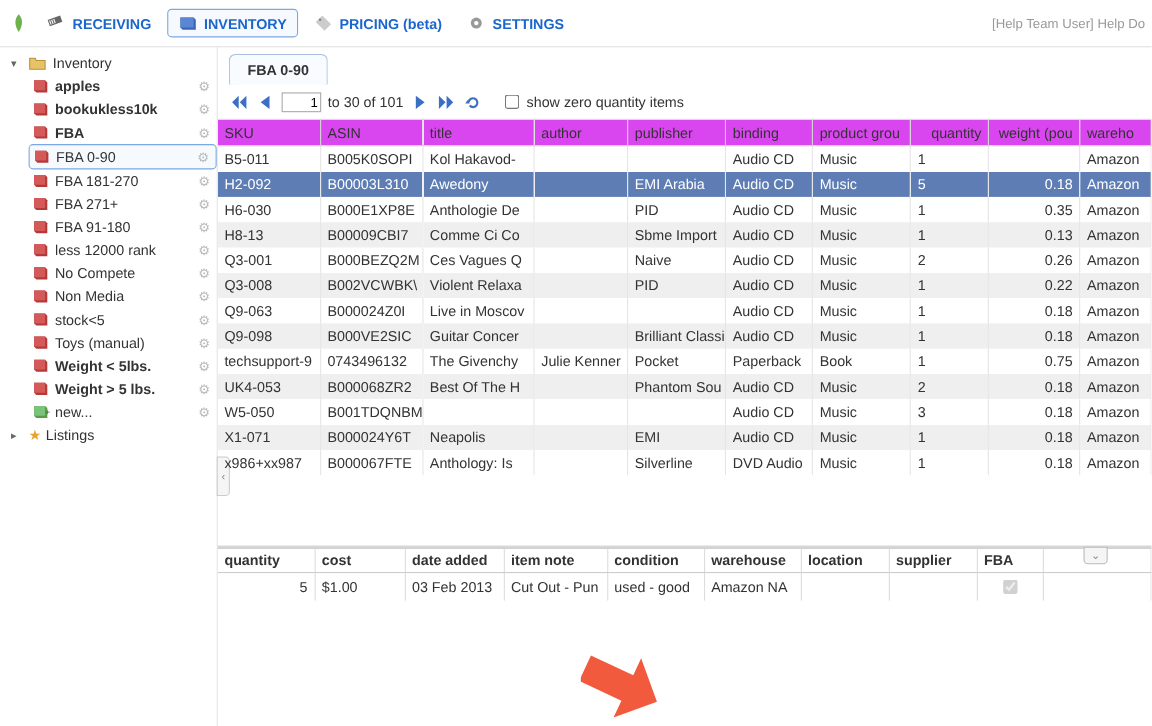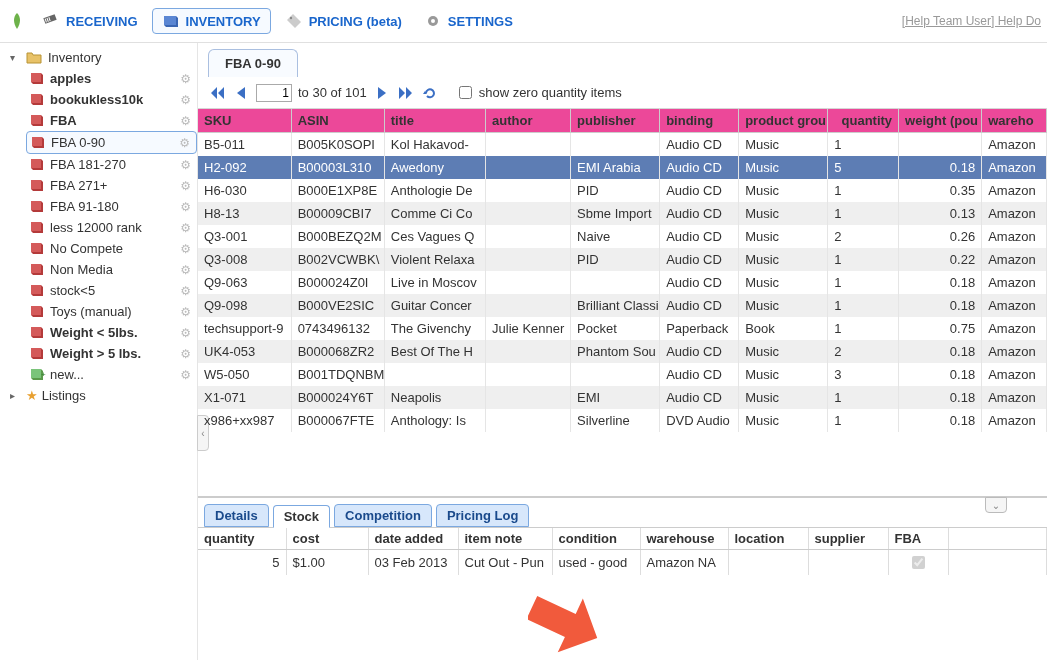--- a/index.html
+++ b/index.html
@@ -5,21 +5,21 @@
   * { box-sizing: border-box; }
   html, body { margin: 0; padding: 0; font-family: -apple-system, "Lucida Grande", Arial, sans-serif; font-size: 13px; color: #333; }
   body { width: 1047px; height: 660px; overflow: hidden; background: #fff; position: relative; }
 
   
   .topnav { display: flex; align-items: center; gap: 6px; padding: 21px 6px; border-bottom: 1px solid #e0e0e0; height: 32px; }
   .topnav > .leaf-icon { width: 22px; height: 22px; display:flex; align-items:center; justify-content:center; }
   .tab-btn { display: inline-flex; align-items: center; gap: 6px; color: #1a66cc; font-weight: bold; padding: 4px 8px; border-radius: 3px; cursor: pointer; }
   .tab-btn .icon { width: 18px; height: 18px; display:inline-flex; align-items:center; justify-content:center; }
   .tab-btn.active { background: #f6faff; border: 1px solid #7ba8e0; border-radius: 4px; padding: 3px 9px; }
-  .help-user { margin-left: auto; color: #999; font-size: 12px; white-space: nowrap; text-decoration: underline; }
+  .help-user { margin-left: auto; color: #999; font-size: 12px; white-space: nowrap; }
 
   
   .main { display: flex; height: calc(660px - 36px); }
   .sidebar { width: 198px; border-right: 1px solid #e5e5e5; padding-top: 4px; position: relative; }
   .workspace { flex: 1; display: flex; flex-direction: column; min-width: 0; position: relative; }
 
   
   .tree-root { padding-left: 6px; }
   .tree-row { display: flex; align-items: center; padding: 3px 4px 3px 4px; gap: 4px; position: relative; }
   .tree-toggle { width: 12px; color: #666; cursor: pointer; font-size: 10px; user-select:none;}
@@ -36,21 +36,21 @@
   
   .pager { display: flex; align-items: center; gap: 6px; padding: 6px 10px 6px 10px; border-bottom: 1px solid #d6d6d6; }
   .pager-btn { width: 18px; height: 16px; cursor: pointer; display:inline-flex; align-items:center; justify-content:center; }
   .pager input.page { width: 36px; text-align: right; border: 1px solid #aaa; padding: 1px 2px; font-size:12px; }
   .checkbox-wrap { display: flex; align-items: center; gap: 4px; margin-left: 10px; }
 
   
   .table-wrap { overflow: hidden; border-bottom: 1px solid #ccc; height: 388px; position:relative; }
   table.grid { border-collapse: collapse; width: 100%; table-layout: fixed; }
   .grid th, .grid td { text-align: left; font-size: 13px; white-space: nowrap; overflow: hidden; padding: 4px 6px; border-right: 1px solid #e5e5e5; }
-  .grid thead th { font-weight: bold; background: #ec4899; border-bottom: 1px solid #ccc; border-right: 1px solid #ccc; }
+  .grid thead th { font-weight: normal; background: #d946ef; border-bottom: 1px solid #ccc; border-right: 1px solid #ccc; }
   .grid tbody tr:nth-child(even) td { background: #efefef; }
   .grid tbody tr.selected td { background: #5d7db4; color: #fff; }
   .grid td.num, .grid th.num { text-align: right; }
 
   
   .detail-panel { border-top: 1px solid #ccc; display: flex; flex-direction: column; flex: 1; min-height: 0; }
   .detail-tabs { display: flex; gap: 4px; padding: 6px 6px 0 6px; }
   .dtab { padding: 3px 10px; border: 1px solid #7ba8e0; border-radius: 4px 4px 0 0; background: #d7e7fb; color: #1a4a8c; font-weight: bold; cursor: pointer; }
   .dtab.active { background: #fff; border-bottom: 1px solid #fff; color: #333; position: relative; top: 1px; }
   .detail-body { border-top: 1px solid #ccc; padding: 0; flex:1; overflow:auto; }
@@ -492,26 +492,20 @@
               <td class="num">0.18</td>
               <td>Amazon</td>
             </tr>
           </tbody>
       </table>
     </div>
 
     <span class="expand-handle">⌄</span>
 
     <div class="detail-panel">
-      <div class="detail-tabs" id="detail-tabs">
-          <div class="dtab">Details</div>
-          <div class="dtab active">Stock</div>
-          <div class="dtab">Competition</div>
-          <div class="dtab">Pricing Log</div>
-        </div>
       <div class="detail-body">
         <table class="stock">
           <colgroup>
             <col style="width:88px">
               <col style="width:82px">
               <col style="width:90px">
               <col style="width:94px">
             <col style="width:88px">
               <col style="width:88px">
               <col style="width:80px">

